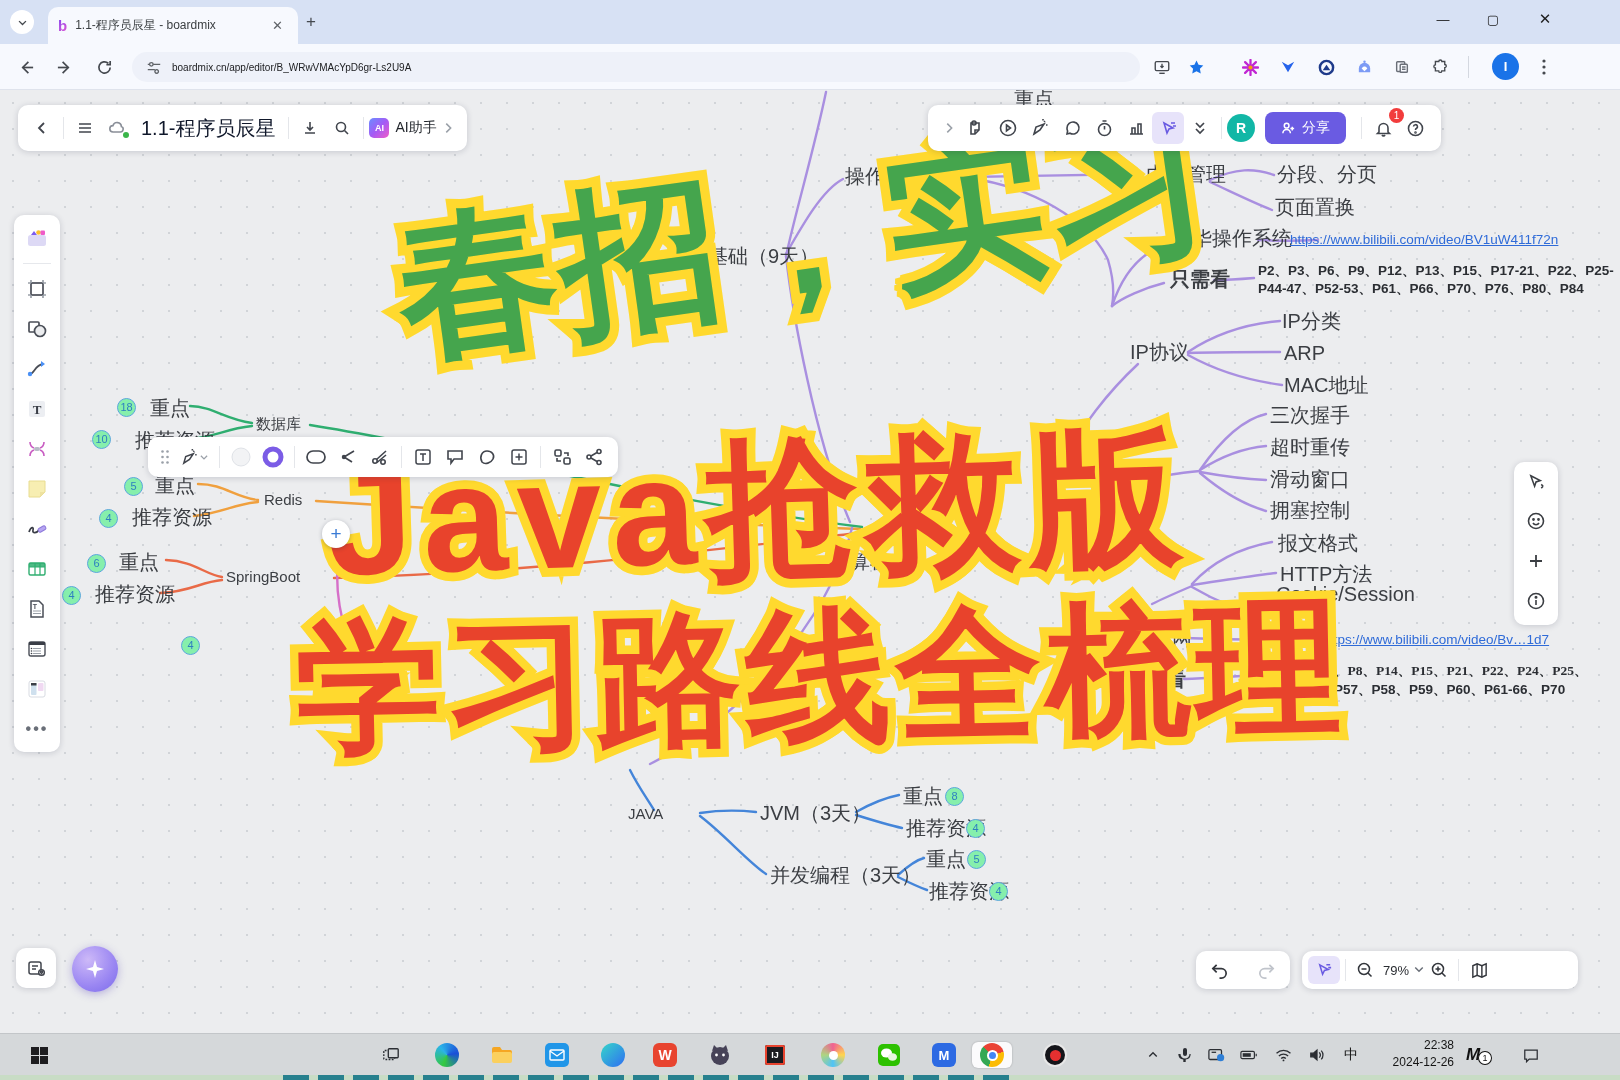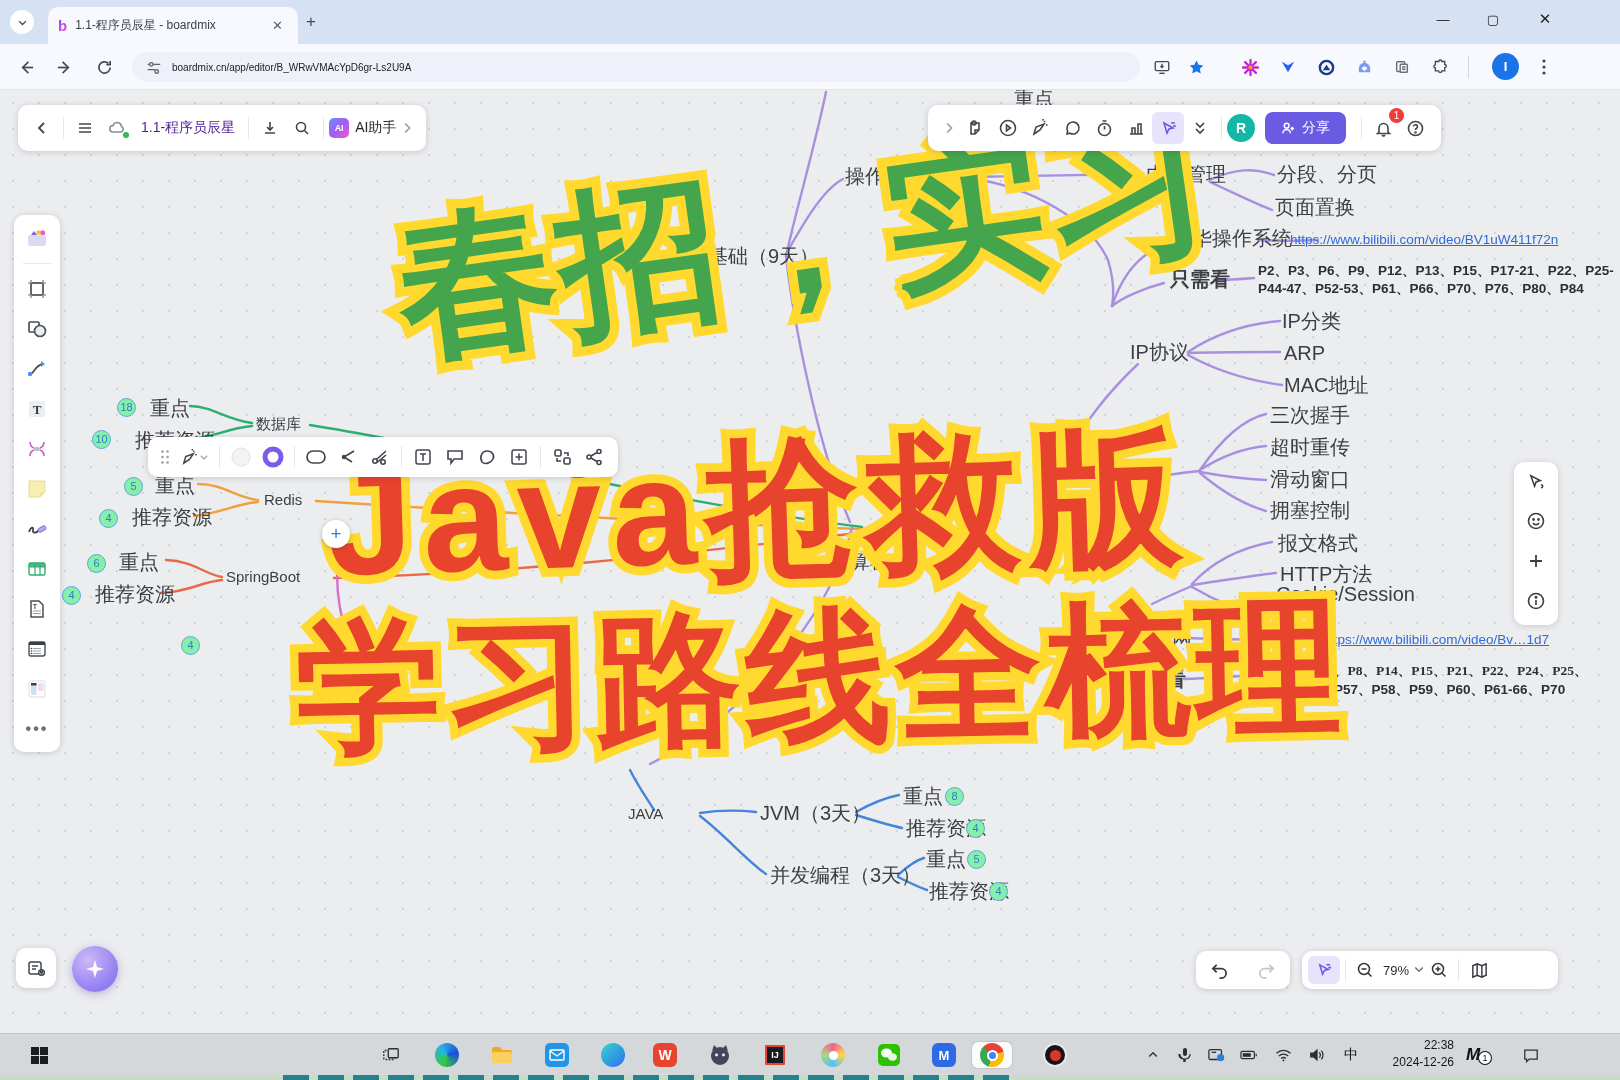--- a/index.html
+++ b/index.html
@@ -49,21 +49,21 @@
       0.04em 0.04em #ffd92e,-0.04em 0.04em #ffd92e,0.04em -0.04em #ffd92e,-0.04em -0.04em #ffd92e;}
   #big1{left:398px;top:212px;font-size:160px;letter-spacing:4px;color:#45a54d;transform:rotate(-8deg);transform-origin:left center;}
   #big2{left:328px;top:446px;font-size:152px;letter-spacing:10px;color:#e8432c;transform:rotate(-1.8deg);transform-origin:left center;}
   #big3{left:296px;top:616px;font-size:145px;letter-spacing:5px;color:#e8432c;transform:rotate(-1.2deg);transform-origin:left center;}
   
   .card{position:absolute;background:#fff;border-radius:10px;box-shadow:0 1px 6px rgba(30,35,60,.18);
     z-index:20;display:flex;align-items:center;}
   .ti{width:32px;height:32px;border-radius:6px;display:flex;align-items:center;justify-content:center;color:#41454d;flex:none;}
   .ti.sel{background:#e7e3fa;color:#6a5be2;}
   .dv{width:1px;height:22px;background:#e4e6ea;margin:0 5px;flex:none;}
-  .doc-title{font-size:14px;color:#4c1d95;margin:0 8px;}
+  .doc-title{font-size:20px;color:#0f172a;margin:0 8px;}
   .ai-chip{display:flex;align-items:center;gap:6px;font-size:14px;color:#1f2329;}
   .ai-logo{width:20px;height:20px;border-radius:5px;background:linear-gradient(135deg,#6a8dff,#a45bf5,#ef5bc8);
     color:#fff;font-size:9px;font-weight:bold;display:flex;align-items:center;justify-content:center;}
   .avatar{width:28px;height:28px;border-radius:50%;background:#12b7a6;color:#fff;font-size:14px;font-weight:bold;
     display:flex;align-items:center;justify-content:center;flex:none;}
   .share-btn{height:32px;padding:0 16px;border-radius:8px;background:#6a5be2;color:#fff;font-size:14px;
     display:flex;align-items:center;gap:6px;border:none;}
   .bell-wrap{position:relative;}
   .bell-badge{position:absolute;top:-4px;right:-5px;min-width:15px;height:15px;border-radius:8px;background:#f23c3c;
     color:#fff;font-size:10px;display:flex;align-items:center;justify-content:center;padding:0 3px;}
@@ -556,21 +556,21 @@
           <path d="M3 8 h9 a5 5 0 0 1 0 10 h-2"></path>
         </svg>
       </span>
     <span class="ti" style="width:28px;height:28px;">
       <svg width="19" height="19" viewBox="0 0 20 20" stroke="#c0c4cb" fill="none" stroke-width="1.8">
           <path d="M13 4 L17 8 L13 12"></path>
           <path d="M17 8 h-9 a5 5 0 0 0 0 10 h2"></path>
         </svg>
       </span>
   </div>
-  <div class="card" style="left:1302px;top:951px;width:256px;height:38px;padding:8px 6px;">
+  <div class="card" style="left:1302px;top:951px;width:276px;height:38px;padding:8px 6px;">
     <span class="ti sel" style="width:32px;height:28px;">
       <svg width="18" height="18" viewBox="0 0 19 19" stroke="currentColor" fill="none" stroke-width="1.6">
           <path d="M5 4l9 5-4 1-2 4z"></path>
           <path d="M12 4h4M14 7h3"></path>
         </svg>
       </span>
     <span class="dv"></span>
     <span class="ti" style="width:28px;">
       <svg width="18" height="18" viewBox="0 0 18 18" stroke="#33363c" fill="none" stroke-width="1.5">
           <circle cx="8" cy="8" r="5.5"></circle>

